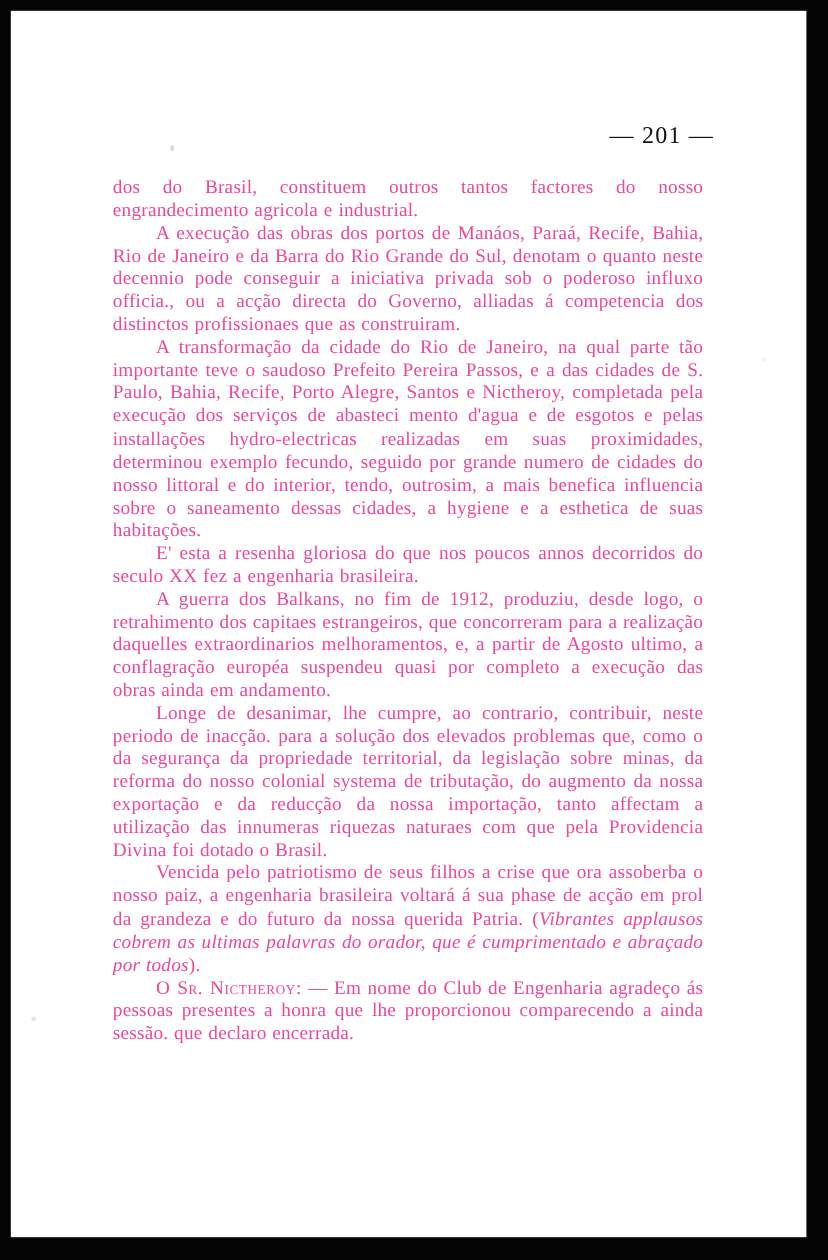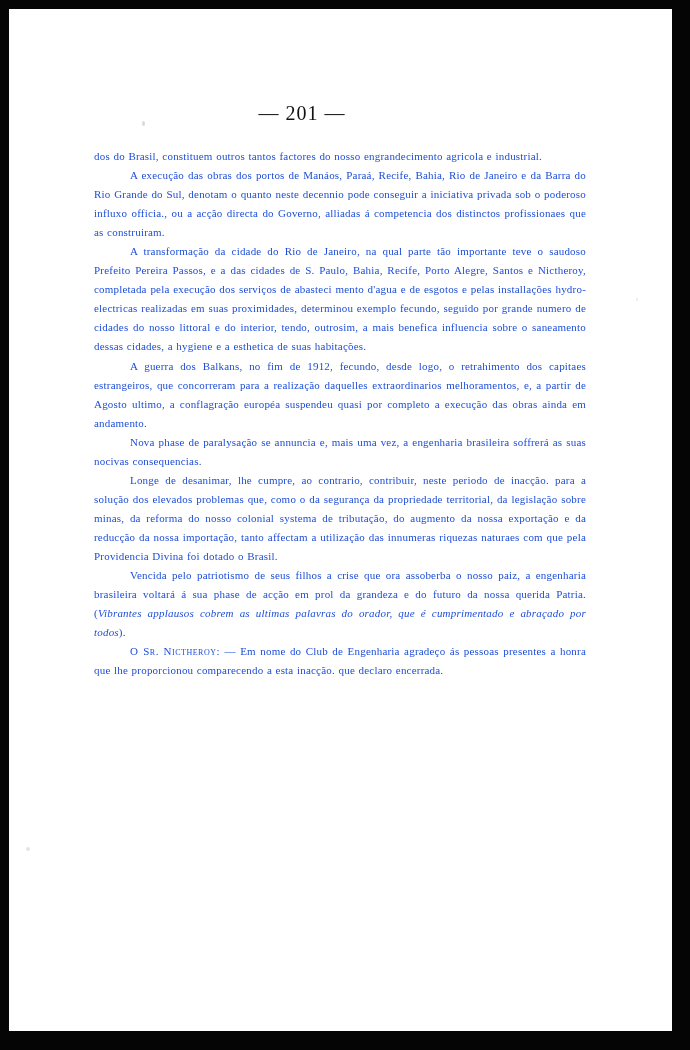--- a/index.html
+++ b/index.html
@@ -42,33 +42,33 @@
   }
   .speck-a { left: 133px; top: 112px; width: 3px; height: 5px; opacity: .55; }
   .speck-b { left: 17px;  top: 838px; width: 4px; height: 4px; opacity: .38; }
   .speck-c { left: 627px; top: 289px; width: 2px; height: 3px; opacity: .3; }
 
   .folio {
     position: absolute;
     left: 0;
     top: 93px;
     width: 586px;
-    text-align: center;
+    text-align: right;
     font-size: 20px;
     letter-spacing: 1px;
     color: #111;
   }
 
   .textblock {
     position: absolute;
     left: 85px;
     top: 138px;
     width: 492px;
-    color: #1d4ed8;
-    font-size: 11px;
+    color: #ec4899;
+    font-size: 16px;
     line-height: 19.05px;
     text-align: justify;
     text-justify: inter-word;
     letter-spacing: .2px;
     word-spacing: .6px;
     font-family: Liberation Serif, serif;
   }
 
   .textblock p {
     margin: 0;
@@ -96,20 +96,20 @@
   <div class="speck speck-a"></div>
   <div class="speck speck-b"></div>
   <div class="speck speck-c"></div>
 
   <div class="folio">— 201 —</div>
 
   <div class="textblock" id="textblock">
       <p class="no-indent"><span>dos do Brasil, constituem outros tantos factores do nosso engrandecimento agricola e industrial.</span></p>
       <p><span>A execução das obras dos portos de Manáos, Paraá, Recife, Bahia, Rio de Janeiro e da Barra do Rio Grande do Sul, denotam o quanto neste decennio pode conseguir a iniciativa privada sob o poderoso influxo officia., ou a acção directa do Governo, alliadas á competencia dos distinctos profissionaes que as construiram.</span></p>
       <p><span>A transformação da cidade do Rio de Janeiro, na qual parte tão importante teve o saudoso Prefeito Pereira Passos, e a das cidades de S. Paulo, Bahia, Recife, Porto Alegre, Santos e Nictheroy, completada pela execução dos serviços de abasteci mento d'agua e de esgotos e pelas installações hydro-electricas realizadas em suas proximidades, determinou exemplo fecundo, seguido por grande numero de cidades do nosso littoral e do interior, tendo, outrosim, a mais benefica influencia sobre o saneamento dessas cidades, a hygiene e a esthetica de suas habitações.</span></p>
-      <p><span>A guerra dos Balkans, no fim de 1912, fecundo, desde logo, o retrahimento dos capitaes estrangeiros, que concorreram para a realização daquelles extraordinarios melhoramentos, e, a partir de Agosto ultimo, a conflagração européa suspendeu quasi por completo a execução das obras ainda em andamento.</span></p>
-      <p><span>Nova phase de paralysação se annuncia e, mais uma vez, a engenharia brasileira soffrerá as suas nocivas consequencias.</span></p>
+      <p><span>E' esta a resenha gloriosa do que nos poucos annos decorridos do seculo XX fez a engenharia brasileira.</span></p>
+      <p><span>A guerra dos Balkans, no fim de 1912, produziu, desde logo, o retrahimento dos capitaes estrangeiros, que concorreram para a realização daquelles extraordinarios melhoramentos, e, a partir de Agosto ultimo, a conflagração européa suspendeu quasi por completo a execução das obras ainda em andamento.</span></p>
       <p><span>Longe de desanimar, lhe cumpre, ao contrario, contribuir, neste periodo de inacção. para a solução dos elevados problemas que, como o da segurança da propriedade territorial, da legislação sobre minas, da reforma do nosso colonial systema de tributação, do augmento da nossa exportação e da reducção da nossa importação, tanto affectam a utilização das innumeras riquezas naturaes com que pela Providencia Divina foi dotado o Brasil.</span></p>
       <p><span>Vencida pelo patriotismo de seus filhos a crise que ora assoberba o nosso paiz, a engenharia brasileira voltará á sua phase de acção em prol da grandeza e do futuro da nossa querida Patria. (</span><span class="ital">Vibrantes applausos cobrem as ultimas palavras do orador, que é cumprimentado e abraçado por todos</span><span>).</span></p>
-      <p><span class="smallcaps">O Sr. Nictheroy:</span><span> — Em nome do Club de Engenharia agradeço ás pessoas presentes a honra que lhe proporcionou comparecendo a esta inacção. que declaro encerrada.</span></p>
+      <p><span class="smallcaps">O Sr. Nictheroy:</span><span> — Em nome do Club de Engenharia agradeço ás pessoas presentes a honra que lhe proporcionou comparecendo a ainda sessão. que declaro encerrada.</span></p>
     </div>
 
 </div>
 
 </body></html>

